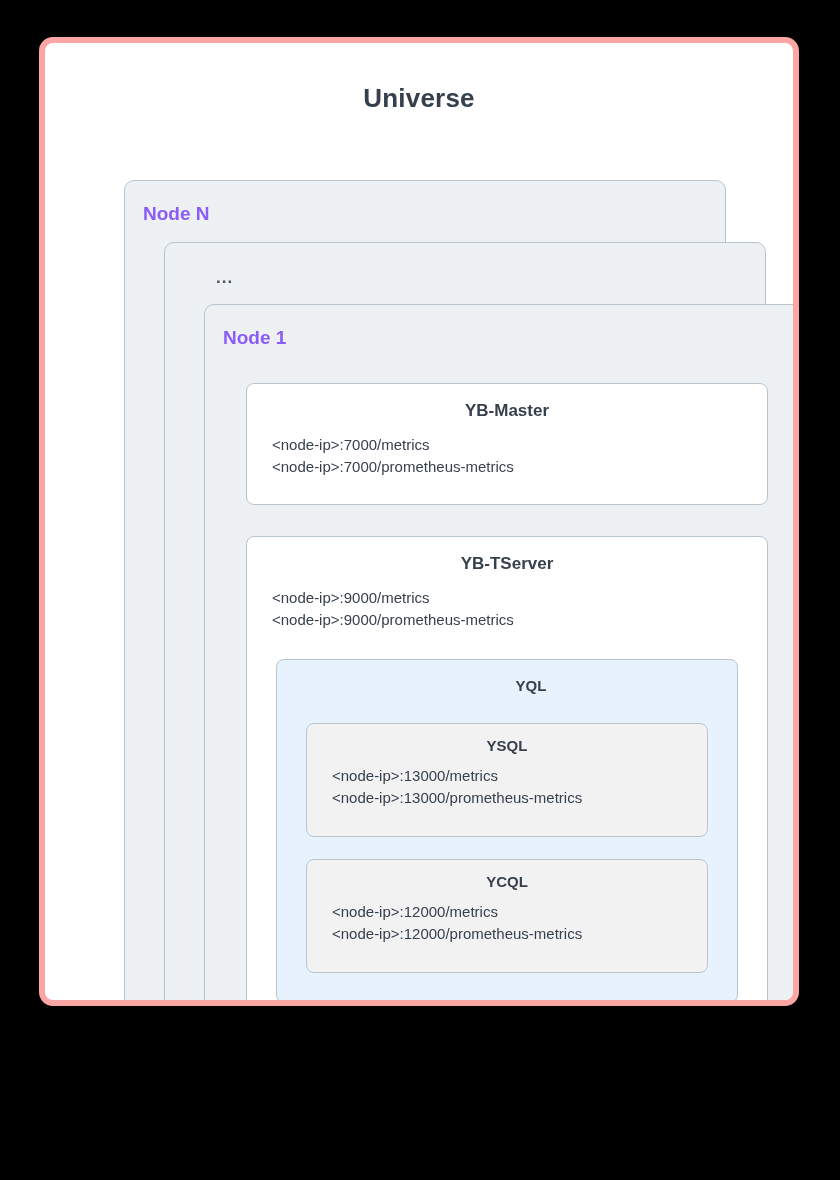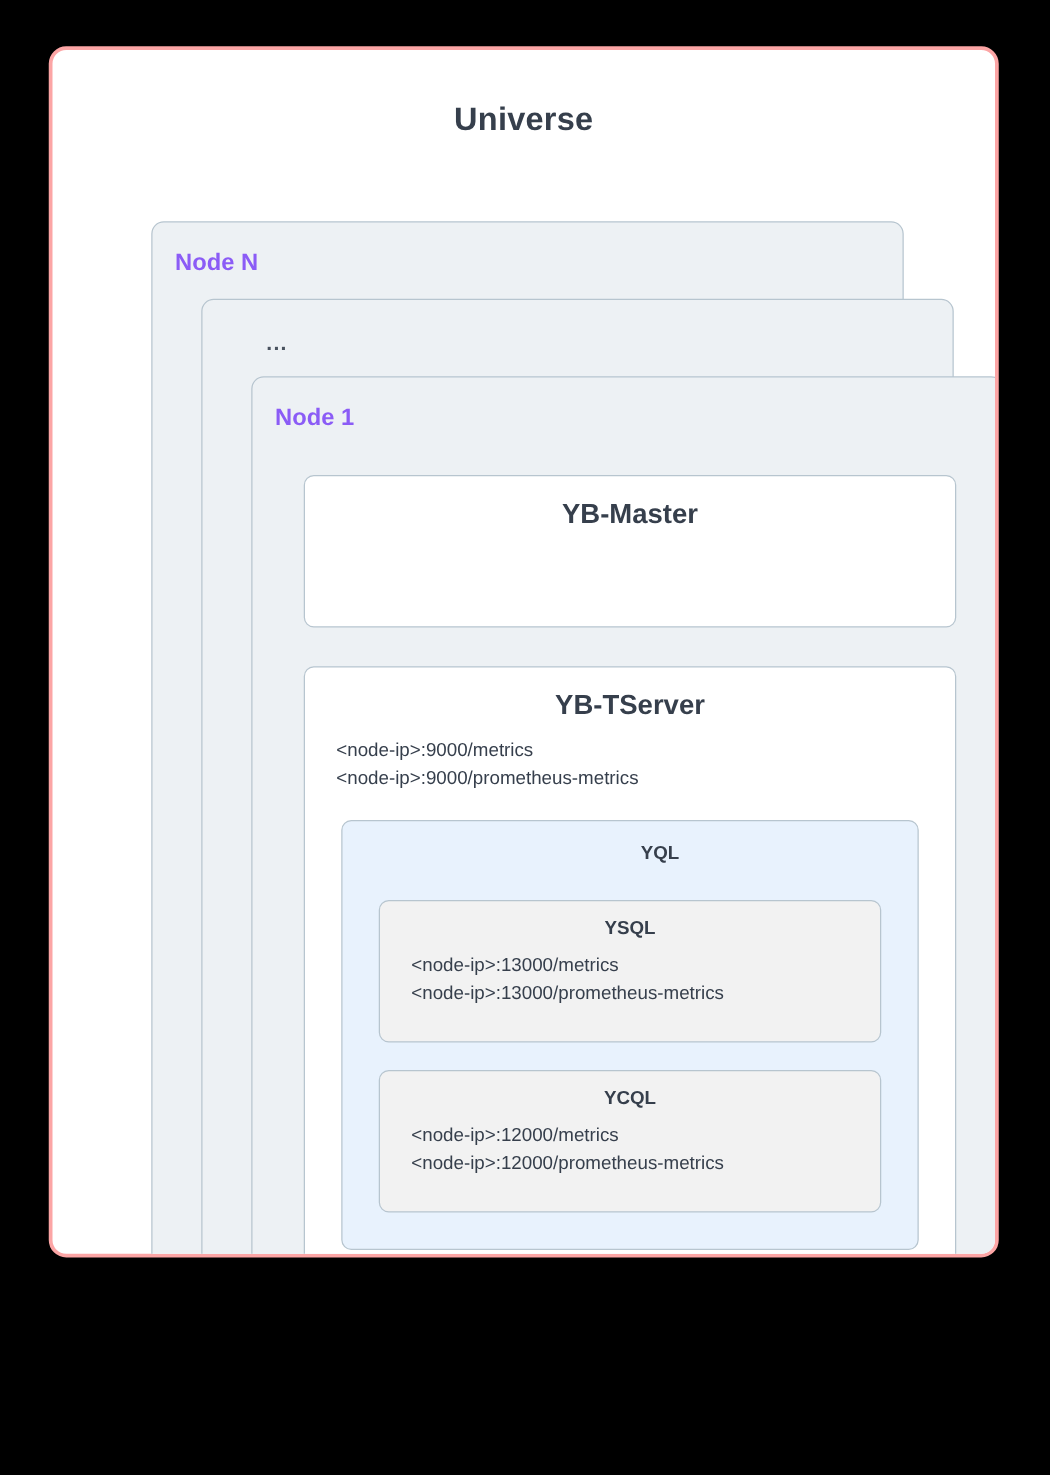--- a/index.html
+++ b/index.html
@@ -16,21 +16,21 @@
   }
 
   
   .diagram-canvas {
     position: absolute;
     left: 39px;
     top: 37px;
     width: 760px;
     height: 969px;
     background: #ffffff;
-    border: 3px solid #fca5a5;
+    border: 6px solid #fca5a5;
     border-radius: 14px;
     box-sizing: border-box;
     overflow: hidden;
   }
 
   .universe-title {
     position: absolute;
     left: 0;
     top: 40px;
     width: 100%;
@@ -104,21 +104,21 @@
     background: #e8f2fd;
     border: 1px solid #b7c5cf;
   }
   .service-box.grey {
     background: #f2f2f2;
     border: 1px solid #b7c5cf;
   }
 
   .box-title {
     text-align: center;
-    font-size: 22px;
+    font-size: 17px;
     font-weight: bold;
     color: #363f4c;
   }
   .box-title.small {
     font-size: 15px;
   }
   .endpoints {
     font-size: 15px;
     color: #363f4c;
     line-height: 1.48;
@@ -192,20 +192,24 @@
 
   <div class="node-card node-card-mid">
     <div class="node-ellipsis">...</div>
   </div>
 
   <div class="node-card node-card-1">
     <div class="node-label">Node 1</div>
 
     <div class="service-box white yb-master">
       <div class="box-title">YB-Master</div>
+      <div class="endpoints">
+        <div>&lt;node-ip&gt;:7000/metrics</div>
+        <div>&lt;node-ip&gt;:7000/prometheus-metrics</div>
+      </div>
     </div>
 
     <div class="service-box white yb-tserver">
       <div class="box-title">YB-TServer</div>
       <div class="endpoints">
         <div>&lt;node-ip&gt;:9000/metrics</div>
         <div>&lt;node-ip&gt;:9000/prometheus-metrics</div>
       </div>
     </div>
 

